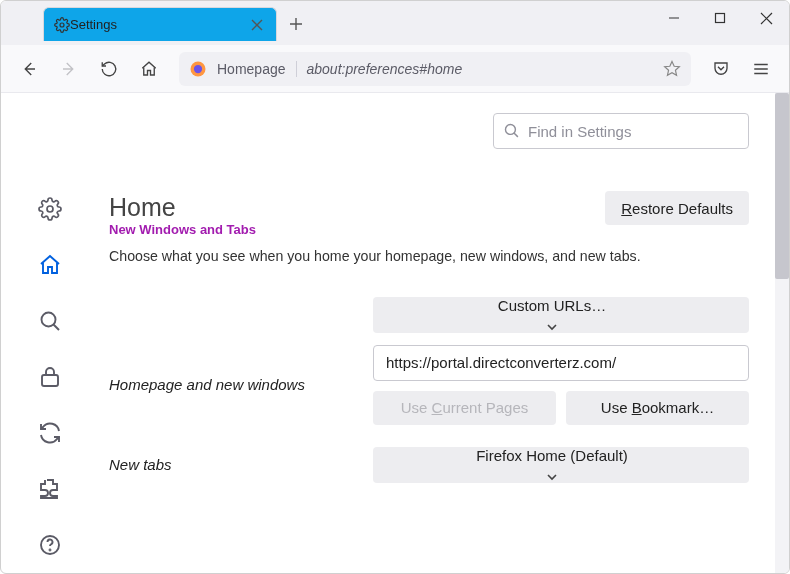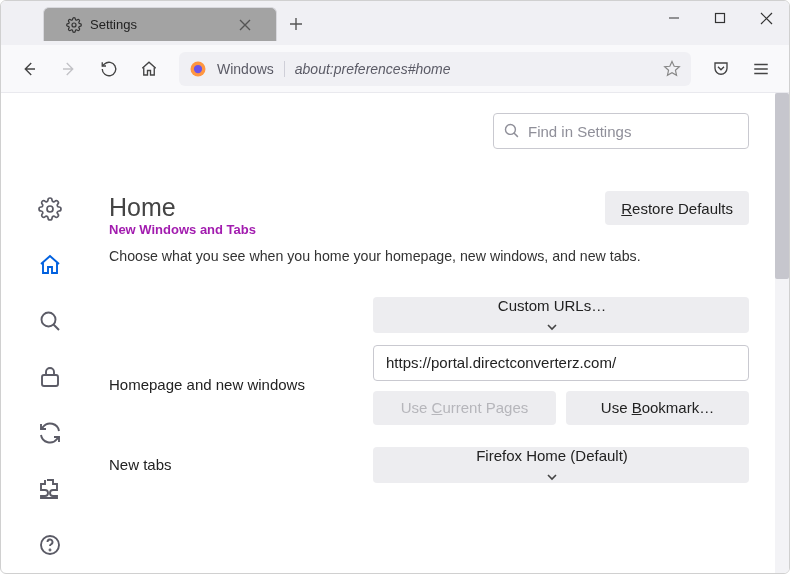--- a/index.html
+++ b/index.html
@@ -1,19 +1,19 @@
 <!DOCTYPE html>
 <html><head>
   <meta charset="utf-8">
   <style>
     * { margin:0; padding:0; box-sizing:border-box; font-family:"Segoe UI",Arial,sans-serif; }
     body { width:790px; height:574px; overflow:hidden; background:#fff; border:1px solid #d0d0d0; border-radius:6px; position:relative; }
     .titlebar { height:44px; display:flex; align-items:flex-start; background:#f0f0f4; }
     .tab-strip { flex:1; display:flex; align-items:center; padding:6px 0 0 42px; }
-    .tab { width:234px; height:34px; background:#a3a3a3; border:1px solid #d8d8dd; border-bottom:none; border-radius:6px 6px 0 0; display:flex; align-items:center; padding:0 22px; gap:8px; font-size:13px; color:#222; }
+    .tab { width:234px; height:34px; background:#0ea5e9; border:1px solid #d8d8dd; border-bottom:none; border-radius:6px 6px 0 0; display:flex; align-items:center; padding:0 10px; font-size:13px; color:#222; }
     .tab .gear { width:16px; height:16px; display:flex; align-items:center; justify-content:center; }
     .tab .close { margin-left:auto; width:18px; height:18px; display:flex; align-items:center; justify-content:center; color:#555; }
     .newtab { width:30px; height:30px; display:flex; align-items:center; justify-content:center; color:#555; margin-left:4px; }
     .winctrls { display:flex; }
     .winbtn { width:46px; height:34px; display:flex; align-items:center; justify-content:center; color:#333; }
     .toolbar { height:48px; display:flex; align-items:center; padding:0 10px; gap:4px; border-bottom:1px solid #e9e9ee; background:#f9f9fb; }
     .tbtn { width:36px; height:34px; display:flex; align-items:center; justify-content:center; color:#444; border-radius:4px; }
     .tbtn.dis { color:#bcbcc0; }
     .urlbar { flex:1; height:34px; background:#f0f0f4; border-radius:6px; display:flex; align-items:center; padding:0 10px; gap:10px; margin:0 8px; }
     .urlbar .ffx { width:18px; height:18px; }
@@ -28,21 +28,21 @@
     .searchwrap { position:absolute; top:20px; right:40px; width:256px; }
     .search { width:100%; height:36px; border:1px solid #c9c9d0; border-radius:4px; padding:0 10px 0 34px; font-size:15px; color:#5b5b66; background:transparent; }
     .search::placeholder { color:#8f8f99; }
     .searchwrap .sicon { position:absolute; left:10px; top:9px; color:#8f8f99; }
     .page-title { font-size:25px; color:#444; font-weight:400; margin-top:72px; }
     .restore { position:absolute; top:98px; right:40px; height:34px; padding:0 16px; background:#ededf0; border:none; border-radius:4px; font-size:15px; color:#222; }
     .restore u { text-decoration:underline; }
     .section-h { font-size:13px; font-weight:600; color:#a21caf; }
     .section-d { font-size:14.2px; color:#333; margin-top:10px; line-height:1.4; }
     .row { display:flex; align-items:center; margin-top:24px; }
-    .row .lbl { width:264px; font-size:15px; color:#222; }
+    .row .lbl { width:264px; font-size:15px; color:#222;font-style:italic; }
     .fldcol { flex:1; display:flex; flex-direction:column; gap:10px; padding-right:18px; }
     .select { height:36px; background:#ededf0; border:none; border-radius:4px; padding:0 34px 0 16px; font-size:15px; color:#222; display:flex; align-items:center; justify-content:space-between;flex-direction:column; }
     .select .chev { color:#444; }
     .input { height:36px; border:1px solid #c9c9d0; border-radius:4px; padding:0 12px; font-size:15px; color:#222; }
     .btnrow { display:flex; gap:10px; }
     .sbtn { flex:1; height:34px; background:#ededf0; border:none; border-radius:4px; font-size:15px; color:#222; }
     .sbtn.dis { color:#b6b6bb; }
     .sbtn u { text-decoration:underline; }
     .scrollbar { position:absolute; top:92px; right:0; width:14px; bottom:0; background:#f3f3f6; }
     .thumb { width:100%; height:186px; background:#c6c6cd; border-radius:2px; }
@@ -115,21 +115,21 @@
         <path d="M5 10v10h5v-6h4v6h5V10"></path>
       </svg>
     </div>
   <div class="urlbar">
     <span class="ffx">
         <svg width="18" height="18" viewBox="0 0 24 24">
           <circle cx="12" cy="12" r="10" fill="#ff9640"></circle>
           <circle cx="12" cy="12" r="5.5" fill="#6b53e8"></circle>
         </svg>
       </span>
-    <span class="ident">Windows</span>
+    <span class="ident">Homepage</span>
     <span class="addr">about:preferences#home</span>
     <span class="star">
         <svg width="18" height="18" viewBox="0 0 24 24" fill="none" stroke="#888" stroke-width="1.6">
           <path d="M12 2l2.9 6.3 6.9.7-5.2 4.7 1.5 6.8L12 17l-6.1 3.5 1.5-6.8L2.2 9l6.9-.7z"></path>
         </svg>
       </span>
   </div>
   <div class="tbtn">
       <svg width="18" height="18" viewBox="0 0 24 24" fill="none" stroke="#444" stroke-width="1.8">
         <path d="M4 4h16v7a8 8 0 0 1-16 0V4z"></path>

